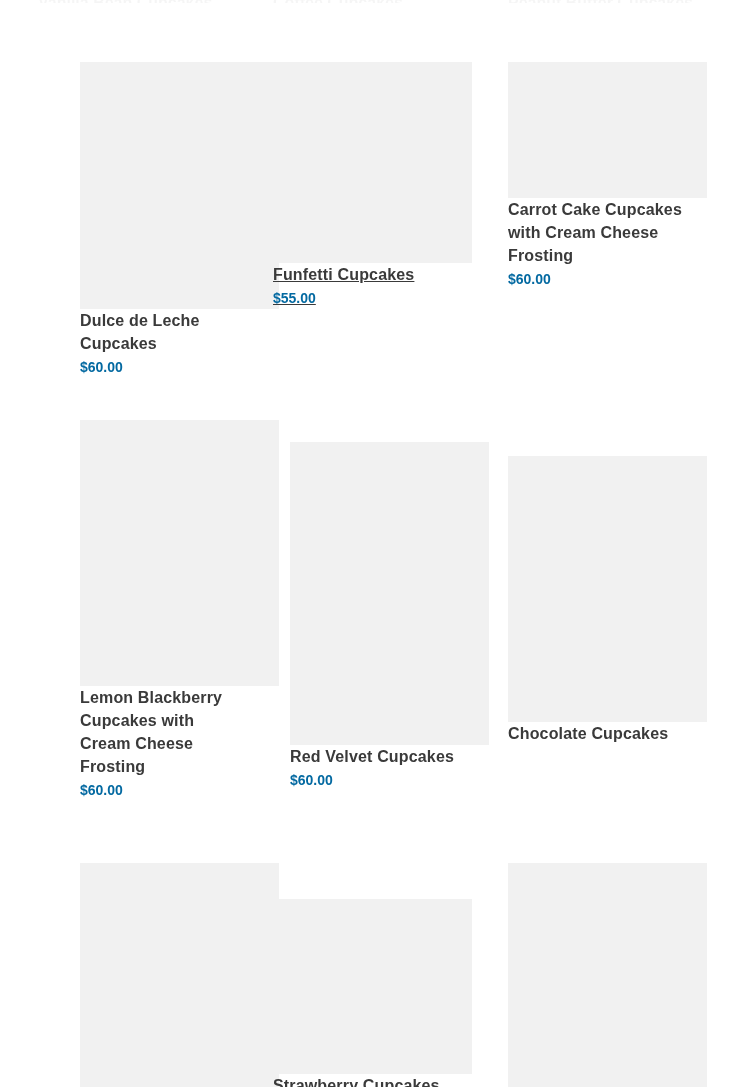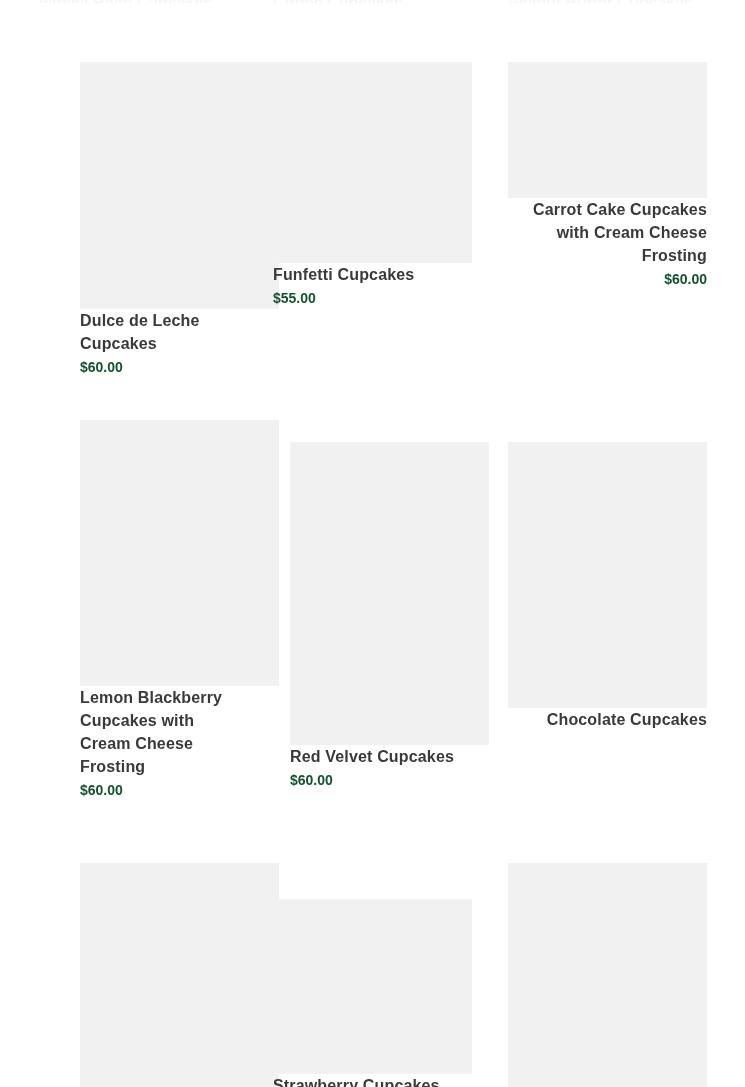--- a/index.html
+++ b/index.html
@@ -48,21 +48,21 @@
   .clipped-top .c3 { left: 508px; }
 
   .grid {
     position: absolute;
     top: 0;
     left: 0;
     width: 745px;
   }
   .col-1 { left: 38px; padding-left: 42px; }
   .col-2 { left: 273px; }
-  .col-3 { left: 508px; text-align: right; }
+  .col-3 { left: 508px; }
 
   .card {
     position: absolute;
     width: 199px;
   }
 
   .card-image {
     width: 199px;
     background: #f1f1f1;
     display: block;
@@ -75,42 +75,42 @@
     color: #3a3a3a;
     letter-spacing: 0.01em;
     margin-top: 7px;
     word-wrap: break-word;
   }
 
   .card-price {
     font-size: 14px;
     font-weight: bold;
     line-height: 20px;
-    color: #14532d;
+    color: #0369a1;
     margin-top: 2px;
   }
 </style>
 </head>
 <body>
 
 <div class="page">
 
   <div class="clipped-top">
     <span class="ct-col c1">Vanilla Bean Cupcakes</span>
     <span class="ct-col c2">Coffee Cupcakes</span>
     <span class="ct-col c3">Peanut Butter Cupcakes</span>
   </div>
 
   <div class="grid" id="product-grid">
       <div class="card col-1" style="left: 38px; top: 62px;"><a class="card-image" aria-label="dulce-de-leche-cupcakes-image" style="height: 247px; background: rgb(241, 241, 241);"></a><a class="card-title">Dulce de Leche Cupcakes</a><div class="card-price">$60.00</div></div>
-      <div class="card col-2" style="left: 273px; top: 62px;"><a class="card-image" aria-label="funfetti-cupcakes-image" style="height: 201px; background: rgb(241, 241, 241);"></a><a class="card-title">Funfetti Cupcakes</a><div class="card-price">$55.00</div></div>
+      <div class="card col-2" style="left: 273px; top: 62px; text-decoration: underline;"><a class="card-image" aria-label="funfetti-cupcakes-image" style="height: 201px; background: rgb(241, 241, 241);"></a><a class="card-title">Funfetti Cupcakes</a><div class="card-price">$55.00</div></div>
       <div class="card col-3" style="left: 508px; top: 62px;"><a class="card-image" aria-label="carrot-cake-cupcakes-image" style="height: 136px; background: rgb(241, 241, 241);"></a><a class="card-title">Carrot Cake Cupcakes with Cream Cheese Frosting</a><div class="card-price">$60.00</div></div>
       <div class="card col-1" style="left: 38px; top: 420px;"><a class="card-image" aria-label="lemon-blackberry-cupcakes-image" style="height: 266px; background: rgb(241, 241, 241);"></a><a class="card-title">Lemon Blackberry Cupcakes with Cream Cheese Frosting</a><div class="card-price">$60.00</div></div>
       <div class="card col-2" style="left: 290px; top: 442px;"><a class="card-image" aria-label="red-velvet-cupcakes-image" style="height: 303px; background: rgb(241, 241, 241);"></a><a class="card-title">Red Velvet Cupcakes</a><div class="card-price">$60.00</div></div>
-      <div class="card col-3" style="left: 508px; top: 442px;"><a class="card-image" aria-label="chocolate-cupcakes-image" style="height: 266px; background: rgb(241, 241, 241);"></a><a class="card-title">Chocolate Cupcakes</a></div>
+      <div class="card col-3" style="left: 508px; top: 456px;"><a class="card-image" aria-label="chocolate-cupcakes-image" style="height: 266px; background: rgb(241, 241, 241);"></a><a class="card-title">Chocolate Cupcakes</a></div>
       <div class="card col-1" style="left: 38px; top: 863px;">
         <a class="card-image" aria-label="cupcakes-image-clipped-left" style="height: 224px; background: rgb(241, 241, 241);"></a>
       </div>
       <div class="card col-2" style="left: 273px; top: 863px; margin-top: 36px;"><a class="card-image" aria-label="strawberry-cupcakes-image" style="height: 175px; background: rgb(241, 241, 241);"></a><a class="card-title">Strawberry Cupcakes</a><div class="card-price">$55.00</div></div>
       <div class="card col-3" style="left: 508px; top: 863px;">
         <a class="card-image" aria-label="cupcakes-image-clipped-right" style="height: 224px; background: rgb(241, 241, 241);"></a>
       </div>
     </div>
 
 </div>

